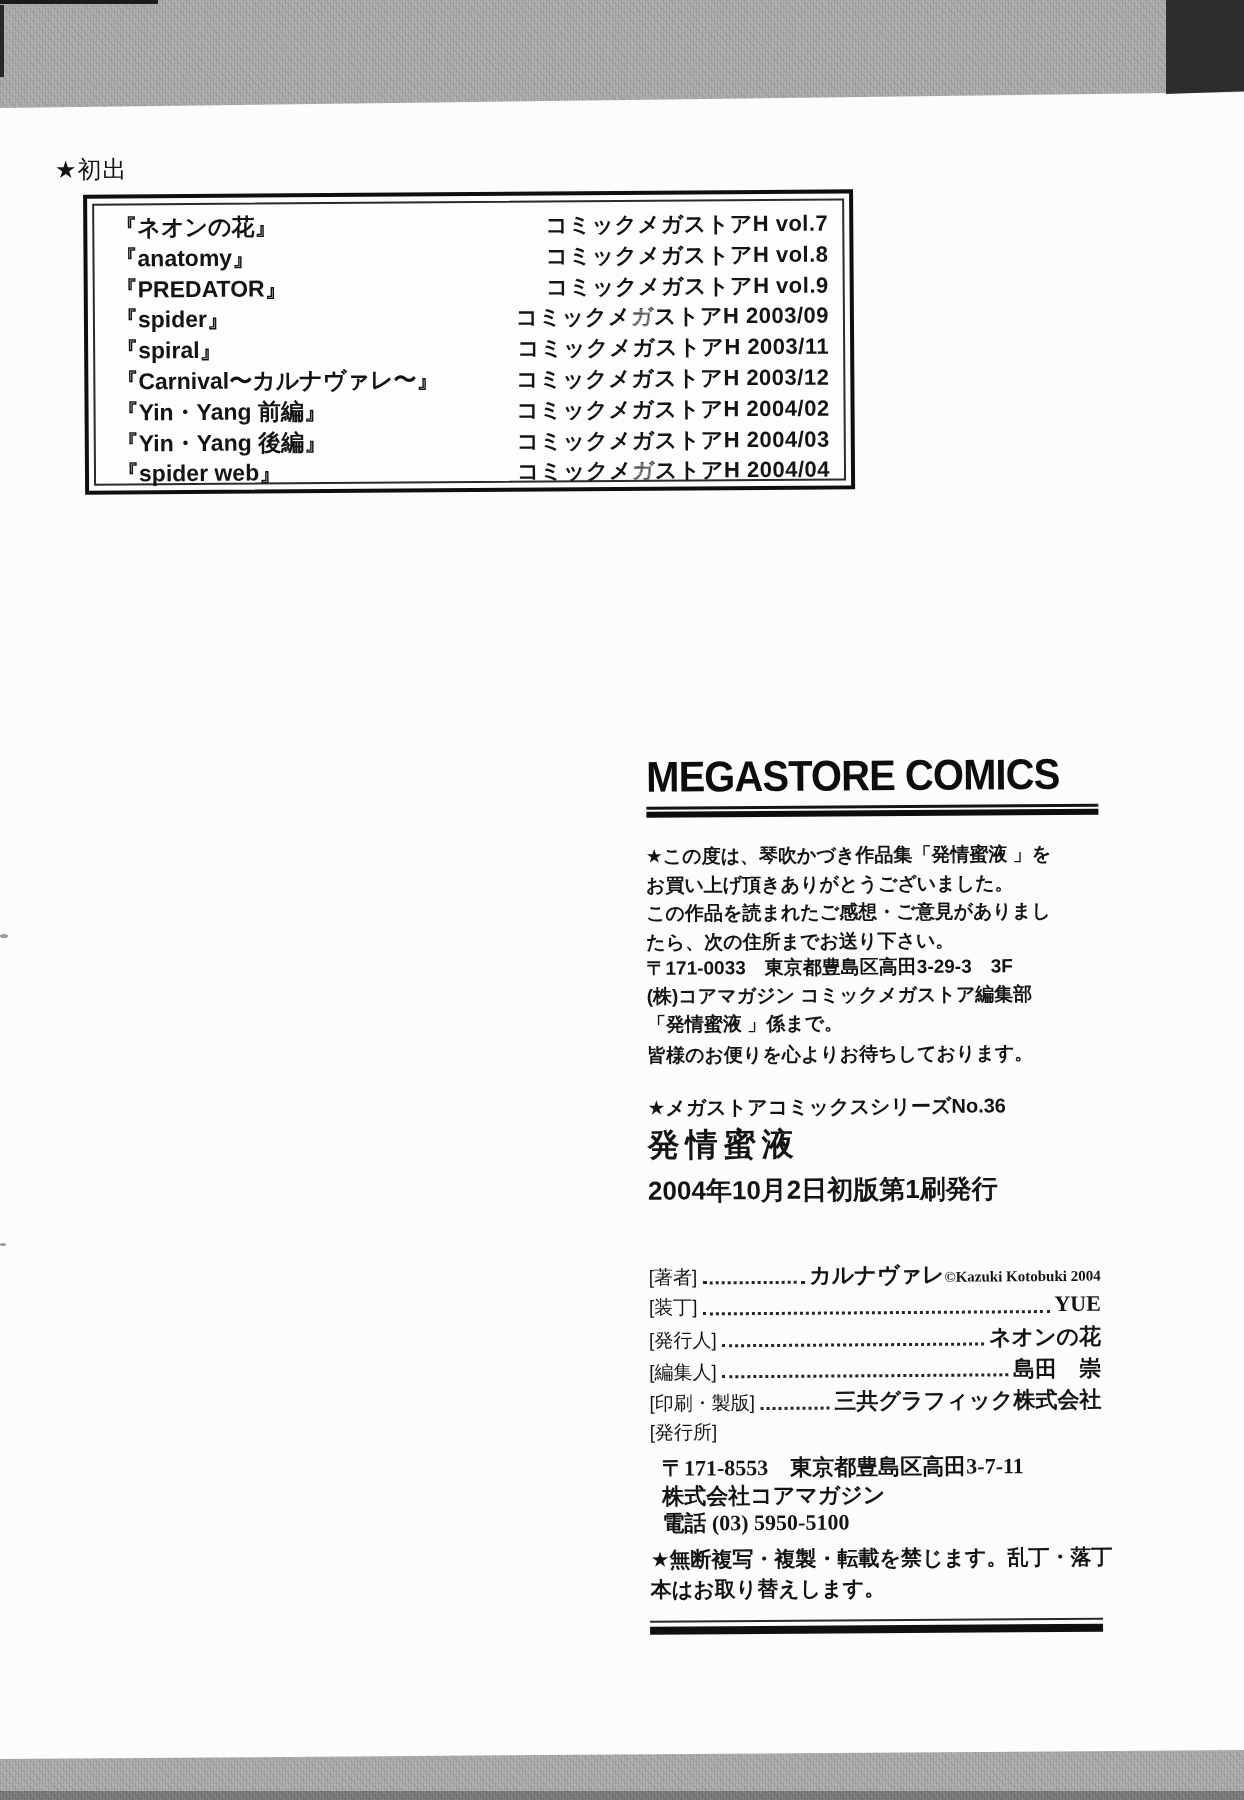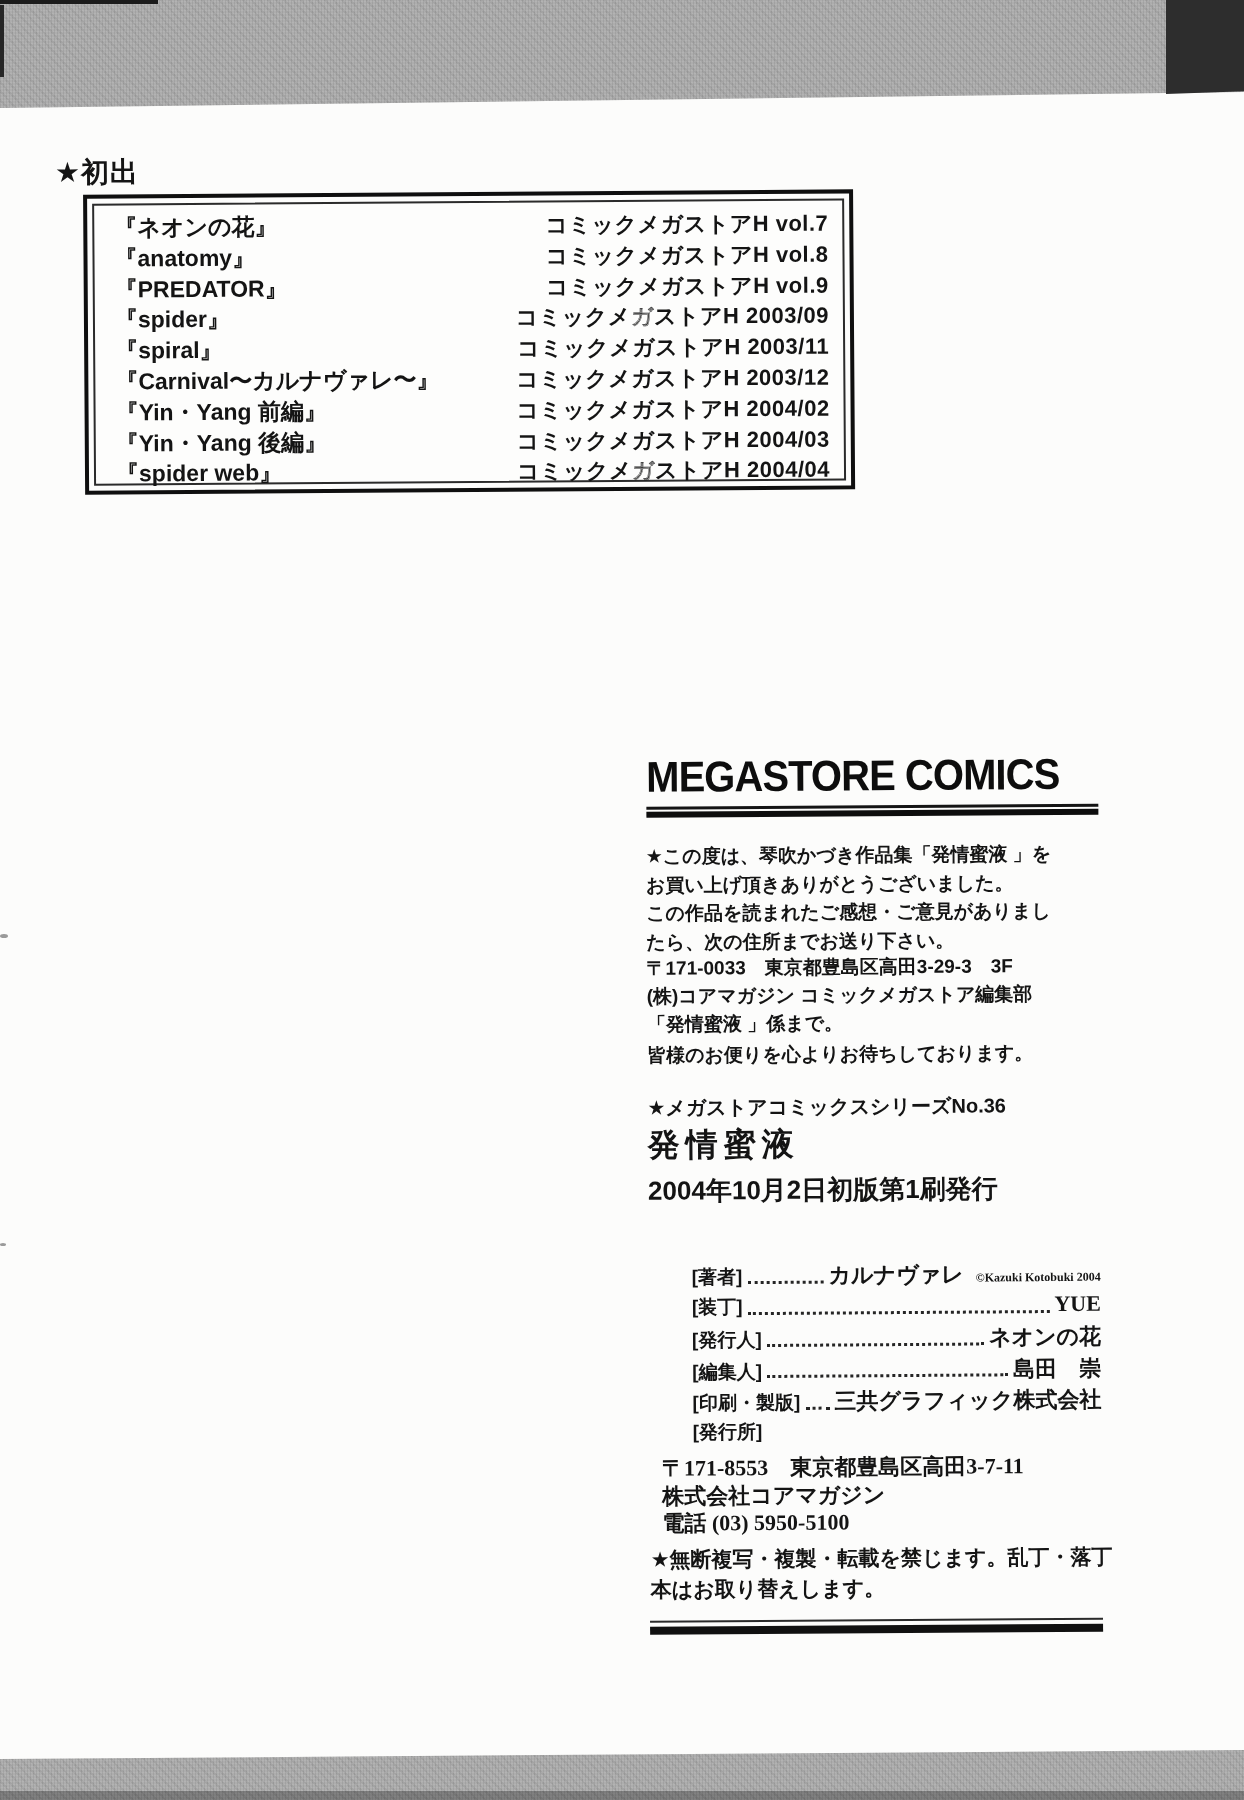--- a/index.html
+++ b/index.html
@@ -24,21 +24,21 @@
   .smudge { position:absolute; left:0; background:#9a9a9a; border-radius:50%; }
   .smudge.s1 { top:934px; width:8px; height:4px; }
   .smudge.s2 { top:1243px; width:6px; height:3px; }
   .band-bottom { position:absolute; top:1750px; left:0; width:1244px; height:50px;
     clip-path:polygon(0 9px,1244px 0,1244px 50px,0 50px); }
   .band-bottom-shade { position:absolute; top:1791px; left:0; width:1244px; height:9px;
     background:rgba(0,0,0,.28); }
 
   .content { position:absolute; inset:0; transform:rotate(-0.4deg); transform-origin:50% 50%; }
 
-  .heading { position:absolute; left:60px; top:150px; font-size:28px; font-weight:bold; letter-spacing:1px; }
+  .heading { position:absolute; left:60px; top:150px; font-size:24px; font-weight:normal; letter-spacing:1px; }
 
   .pub-box { position:absolute; left:88px; top:191px; width:770px; height:300px;
     border:4px solid #0f0f0f; box-sizing:border-box; background:#fdfdfc; }
   .pub-box-inner { position:absolute; inset:5px; border:2px solid #2b2b2b;
     box-sizing:border-box; padding:7px 14px 0 20px; display:flex; flex-direction:column; }
   .pub-row { display:flex; justify-content:space-between; align-items:baseline; height:30.8px; }
   .pub-title { font-size:23px; font-weight:bold; white-space:nowrap; }
   .pub-source { font-size:22px; font-weight:bold; white-space:nowrap; letter-spacing:.5px; }
 
   .logo-wrap { position:absolute; left:647px; top:756px; width:452px; }
@@ -51,24 +51,24 @@
   .thanks { position:absolute; left:646px; top:843px; font-size:19px; font-weight:bold; line-height:28.5px; }
   .addr { position:absolute; left:646px; top:955px; font-size:19px; font-weight:bold; line-height:28px; }
   .waiting { position:absolute; left:646px; top:1043px; font-size:19px; font-weight:bold; }
 
   .series-label { position:absolute; left:646px; top:1095px; font-size:20px; font-weight:bold; }
   .series-title { position:absolute; left:646px; top:1124px; font-size:32px; font-weight:bold; letter-spacing:6px; }
   .series-edition { position:absolute; left:646px; top:1174px; font-size:26px; font-weight:bold; }
 
   .credits { position:absolute; left:646px; top:1262px; width:452px; }
   .credit-row { display:flex; align-items:baseline; height:31.5px; font-size:19px; }
-  .credit-label { font-weight:bold; white-space:nowrap;margin-left:43px; }
+  .credit-label { font-weight:normal; white-space:nowrap; }
   .credit-dots { flex:1; align-self:flex-end; height:0; border-bottom:3px dotted #252525; margin:0 5px 9px 5px; }
   .credit-value { font-family:"Liberation Serif","DejaVu Serif",serif; font-size:22px; font-weight:bold; white-space:nowrap; }
-  .credit-note { font-family:"Liberation Serif","DejaVu Serif",serif; font-size:12px; font-weight:bold; margin-left:12px; white-space:nowrap; }
+  .credit-note { font-family:"Liberation Serif","DejaVu Serif",serif; font-size:15px; font-weight:bold; margin-left:0; white-space:nowrap; }
   .office-lines { margin-left:12px; font-family:"Liberation Serif","DejaVu Serif",serif;
     font-size:22px; font-weight:bold; line-height:27.5px; margin-top:4px; }
 
   .warning { position:absolute; left:646px; top:1545px; font-size:21px; font-weight:bold; line-height:30px; }
 
   .bottom-rule { position:absolute; left:645px; top:1621px; width:453px; }
   .rule-thin { height:2px; background:#2a2a2a; }
   .rule-thick { height:8px; background:#101010; margin-top:4px; }
 </style>
 </head>

